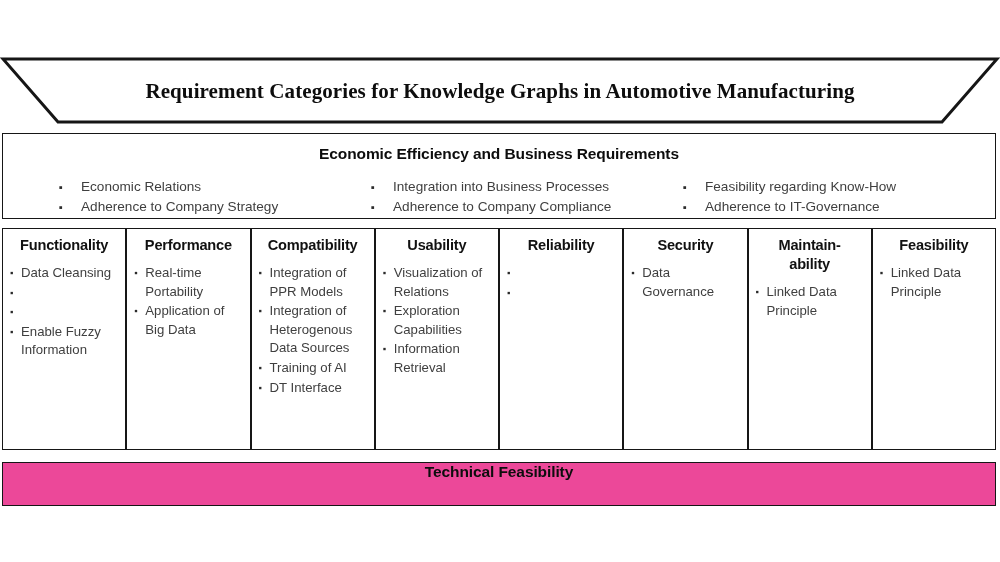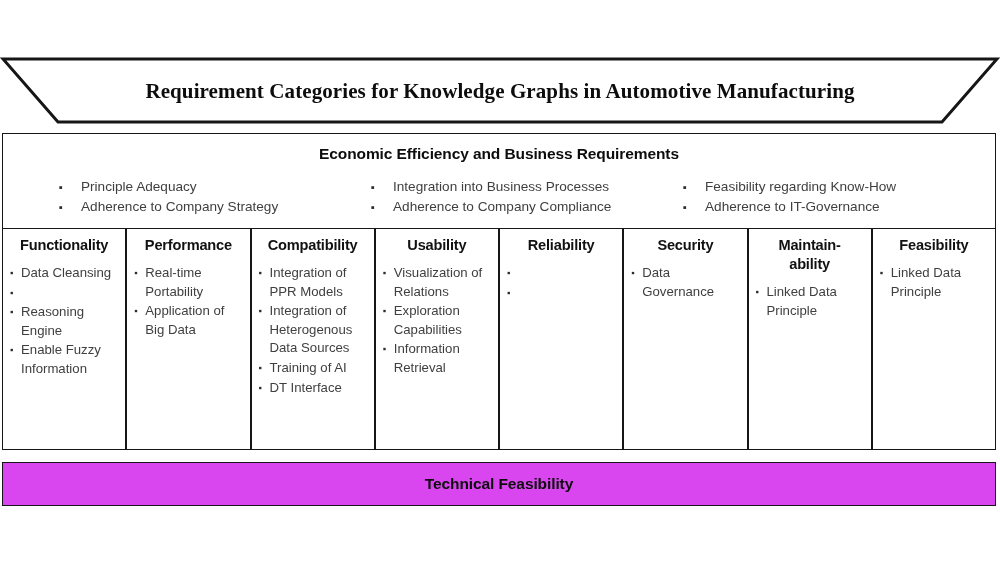--- a/index.html
+++ b/index.html
@@ -56,21 +56,21 @@
     padding-top: 2px;
     box-sizing: border-box;
   }
 
   
   .econ-box {
     position: absolute;
     left: 2px;
     top: 133px;
     width: 994px;
-    height: 96px;
+    height: 86px;
     border: 1.6px solid #161616;
     background: #ffffff;
     box-sizing: border-box;
   }
   .econ-heading {
     text-align: center;
     font-weight: bold;
     font-size: 15.5px;
     color: #0d0d0d;
     margin-top: 11px;
@@ -161,24 +161,23 @@
   }
 
   
   .tech-box {
     position: absolute;
     left: 2px;
     top: 462px;
     width: 994px;
     height: 44px;
     border: 1.6px solid #161616;
-    background: #d946ef;
-    box-sizing: border-box;
-    display: flex;
-    align-items: center;
+    background: #ec4899;
+    box-sizing: border-box;
+    display: flex;
     justify-content: center;
   }
   .tech-label {
     font-weight: bold;
     font-size: 15.5px;
     color: #0d0d0d;
     letter-spacing: -0.1px;
   }
 </style>
 </head>
@@ -194,21 +193,21 @@
   </div>
 
   <div class="econ-box">
     <div class="econ-heading">Economic Efficiency and Business Requirements</div>
 
     <div class="econ-cols">
 
       <div class="econ-col c1">
         <div class="econ-item">
           <span class="bullet">▪</span>
-          <span class="txt">Principle Adequacy</span>
+          <span class="txt">Economic Relations</span>
         </div>
         <div class="econ-item">
           <span class="bullet">▪</span>
           <span class="txt">Adherence to Company Strategy</span>
         </div>
       </div>
 
       <div class="econ-col c2">
         <div class="econ-item">
           <span class="bullet">▪</span>
@@ -240,21 +239,20 @@
         <div class="card-list">
           <div class="card-item">
             <span class="bullet">▪</span>
             <span class="txt">Data Cleansing</span>
           </div>
           <div class="card-item">
             <span class="bullet">▪</span>
           </div>
           <div class="card-item">
             <span class="bullet">▪</span>
-            <span class="txt">Reasoning Engine</span>
           </div>
           <div class="card-item">
             <span class="bullet">▪</span>
             <span class="txt">Enable Fuzzy Information</span>
           </div>
         </div>
       </div>
       <div class="card">
         <div class="card-title">Performance</div>
         <div class="card-list">

